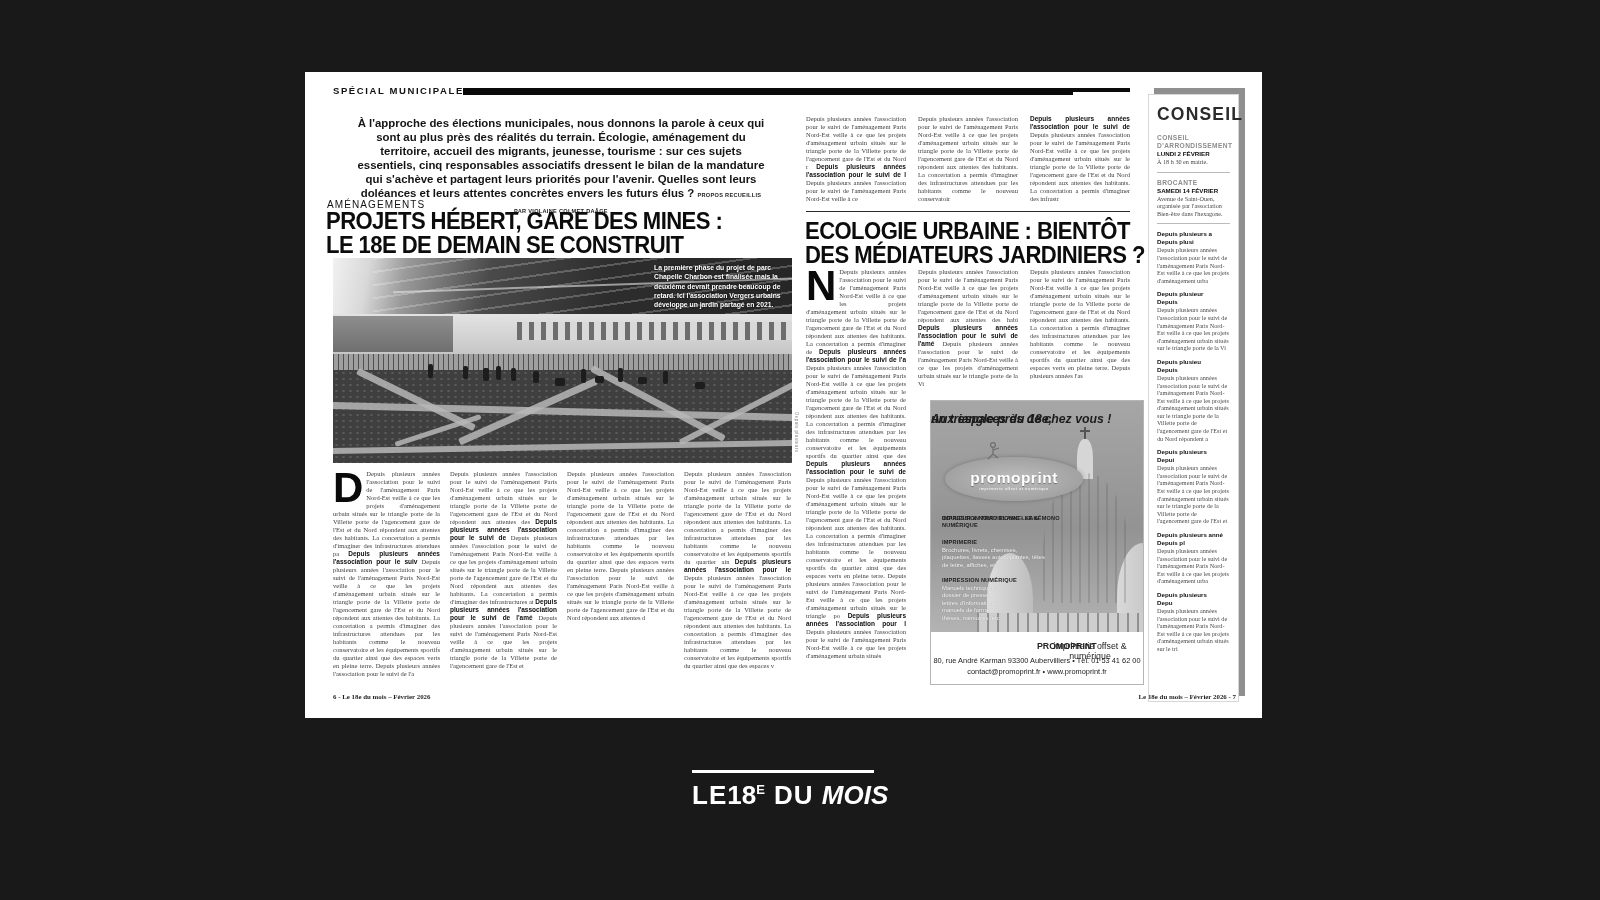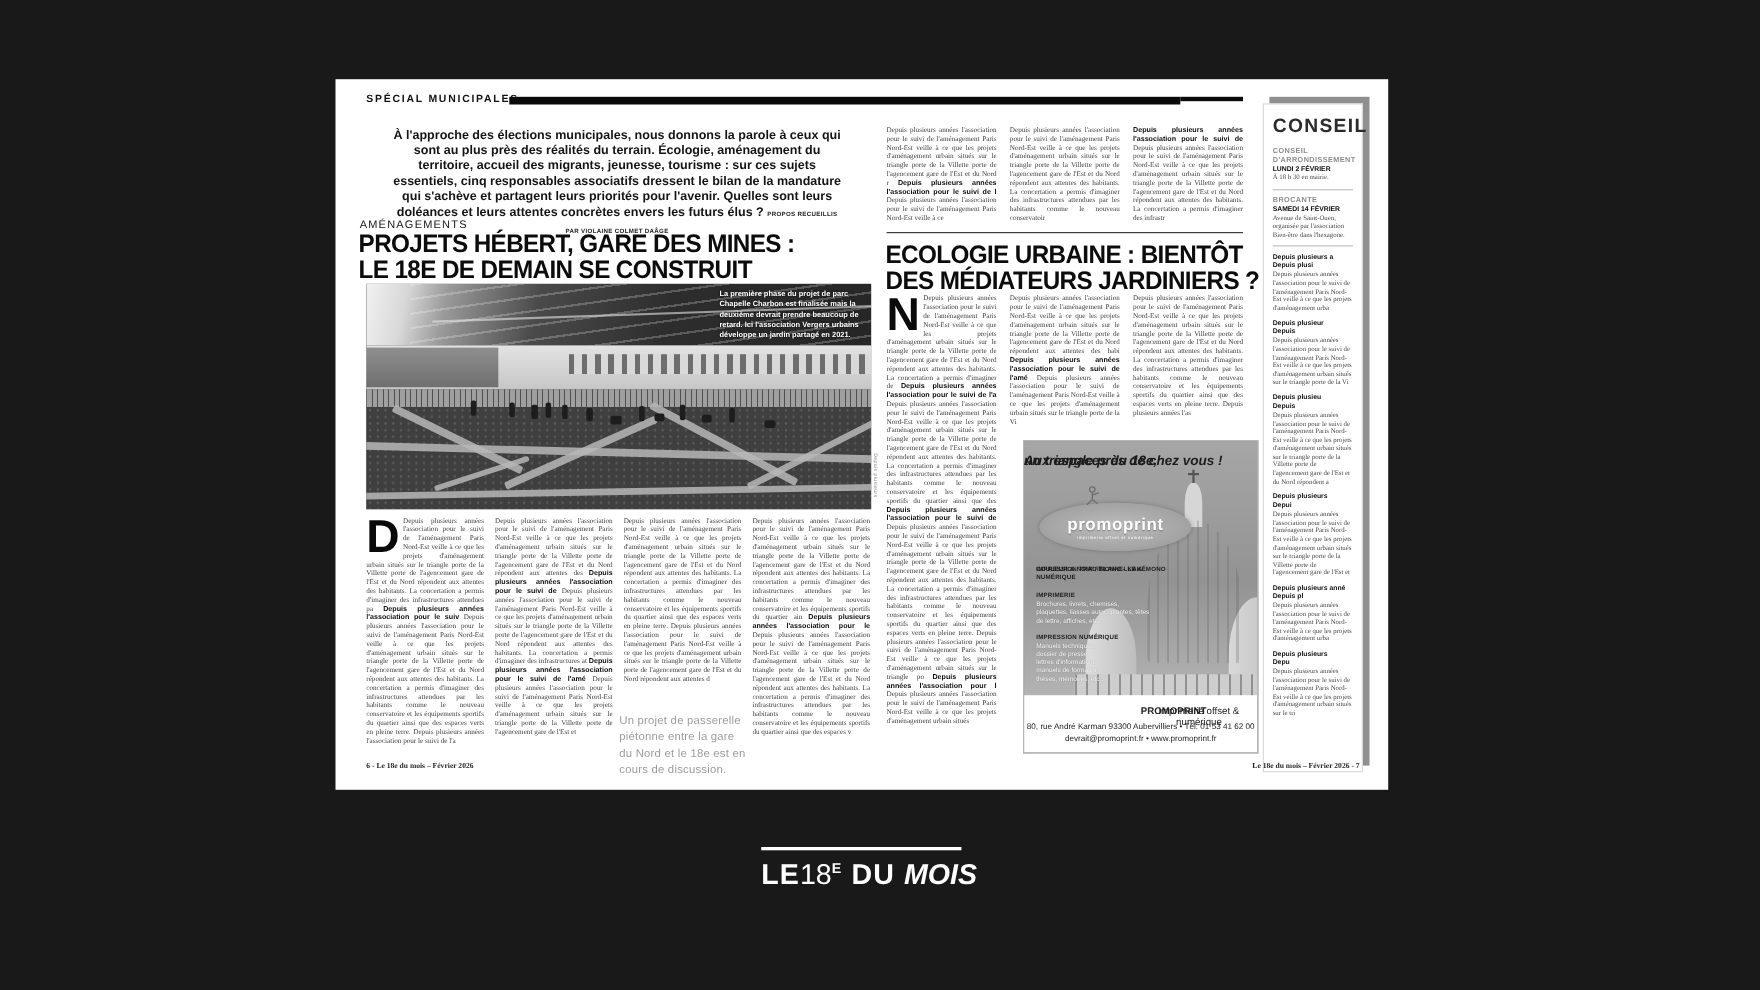--- a/index.html
+++ b/index.html
@@ -96,21 +96,21 @@
   .ag-gap{height:6px;}
   .ag-bold-line{font-size:6.2px;font-weight:900;color:#101010;line-height:8px;filter:blur(.55px);overflow:hidden;white-space:nowrap;}
   
   .folio{position:absolute;top:621px;font-family:"Liberation Serif",serif;font-size:6.9px;font-weight:700;color:#1f1f1f;}
   .folio-left{left:28px;}
   .folio-right{left:700px;width:231px;text-align:right;}
   
   .brand{position:absolute;left:692px;top:770px;width:182px;text-align:center;color:#fff;}
   .brand-rule{height:2.5px;background:#fff;margin-bottom:3px;}
   .brand-text{font-size:26px;line-height:28px;font-weight:600;letter-spacing:1px;white-space:nowrap;}
-  .brand-text .num{font-weight:400;letter-spacing:0;text-align:center;}
+  .brand-text .num{font-weight:700;letter-spacing:0;text-align:center;}
   .brand-text .sup{font-size:13px;vertical-align:super;font-weight:700;}
   .brand-text .mois{font-weight:900;letter-spacing:0;font-style:italic;}
 </style>
 </head>
 <body>
 
 <div id="canvas">
 
   <div class="spread">
 
@@ -169,21 +169,20 @@
     <div class="col" style="left:145px;top:398px;height:218px;">
       <span>Depuis plusieurs années l'association pour le suivi de l'aménagement Paris Nord-Est veille à ce que les projets d'aménagement urbain situés sur le triangle porte de la Villette porte de l'agencement gare de l'Est et du Nord répondent aux attentes des </span>
       <span class="b">Depuis plusieurs années l'association pour le suivi de  </span>
       <span>Depuis plusieurs années l'association pour le suivi de l'aménagement Paris Nord-Est veille à ce que les projets d'aménagement urbain situés sur le triangle porte de la Villette porte de l'agencement gare de l'Est et du Nord répondent aux attentes des habitants. La concertation a permis d'imaginer des infrastructures at </span>
       <span class="b">Depuis plusieurs années l'association pour le suivi de l'amé </span>
       <span>Depuis plusieurs années l'association pour le suivi de l'aménagement Paris Nord-Est veille à ce que les projets d'aménagement urbain situés sur le triangle porte de la Villette porte de l'agencement gare de l'Est et </span>
     </div>
     <div class="col" style="left:262px;top:398px;height:172px;">
       <span>Depuis plusieurs années l'association pour le suivi de l'aménagement Paris Nord-Est veille à ce que les projets d'aménagement urbain situés sur le triangle porte de la Villette porte de l'agencement gare de l'Est et du Nord répondent aux attentes des habitants. La concertation a permis d'imaginer des infrastructures attendues par les habitants comme le nouveau conservatoire et les équipements sportifs du quartier ainsi que des espaces verts en pleine terre. Depuis plusieurs années l'association pour le suivi de l'aménagement Paris Nord-Est veille à ce que les projets d'aménagement urbain situés sur le triangle porte de la Villette porte de l'agencement gare de l'Est et du Nord répondent aux attentes d </span>
     </div>
-    <div class="pullquote">Un projet de passerelle piétonne entre la gare du Nord et le 18e est en cours de discussion.</div>
     <div class="col" style="left:379px;top:398px;height:218px;">
       <span>Depuis plusieurs années l'association pour le suivi de l'aménagement Paris Nord-Est veille à ce que les projets d'aménagement urbain situés sur le triangle porte de la Villette porte de l'agencement gare de l'Est et du Nord répondent aux attentes des habitants. La concertation a permis d'imaginer des infrastructures attendues par les habitants comme le nouveau conservatoire et les équipements sportifs du quartier ain </span>
       <span class="b">Depuis plusieurs années l'association pour le  </span>
       <span>Depuis plusieurs années l'association pour le suivi de l'aménagement Paris Nord-Est veille à ce que les projets d'aménagement urbain situés sur le triangle porte de la Villette porte de l'agencement gare de l'Est et du Nord répondent aux attentes des habitants. La concertation a permis d'imaginer des infrastructures attendues par les habitants comme le nouveau conservatoire et les équipements sportifs du quartier ainsi que des espaces v </span>
     </div>
 
     <div class="col" style="left:501px;top:43px;width:100px;height:90px;">
       <span>Depuis plusieurs années l'association pour le suivi de l'aménagement Paris Nord-Est veille à ce que les projets d'aménagement urbain situés sur le triangle porte de la Villette porte de l'agencement gare de l'Est et du Nord r </span>
       <span class="b">Depuis plusieurs années l'association pour le suivi de l </span>
       <span>Depuis plusieurs années l'association pour le suivi de l'aménagement Paris Nord-Est veille à ce </span>
@@ -249,21 +248,21 @@
       <div class="ad-svc" style="top:138px;">Imprimerie</div>
       <div class="ad-svc-list" style="top:146px;">Brochures, livrets, chemises, plaquettes, liasses autocopiantes, têtes de lettre, affiches, etc...</div>
       <div class="ad-svc" style="top:176px;">Impression numérique</div>
       <div class="ad-svc-list" style="top:184px;width:64px;">Manuels techniques, dossier de presse, lettres d'informations, manuels de formation, thèses, mémoires, etc...</div>
       <div class="ad-footer">
         <div class="ad-f1">
             <b>PROMOPRINT</b>
             <span> imprimerie offset &amp; numérique</span>
           </div>
         <div class="ad-f2">80, rue André Karman 93300 Aubervilliers • Tél. 01 53 41 62 00</div>
-        <div class="ad-f3">devrait@promoprint.fr • www.promoprint.fr</div>
+        <div class="ad-f3">contact@promoprint.fr • www.promoprint.fr</div>
       </div>
     </div>
 
     <div class="agenda">
       <div class="agenda-title">CONSEIL</div>
 
       <div>
         <div class="ag-heading">CONSEIL D'ARRONDISSEMENT</div>
         <div class="ag-date">LUNDI 2 FÉVRIER</div>
         <div class="ag-text">À 18 h 30 en mairie.</div>

